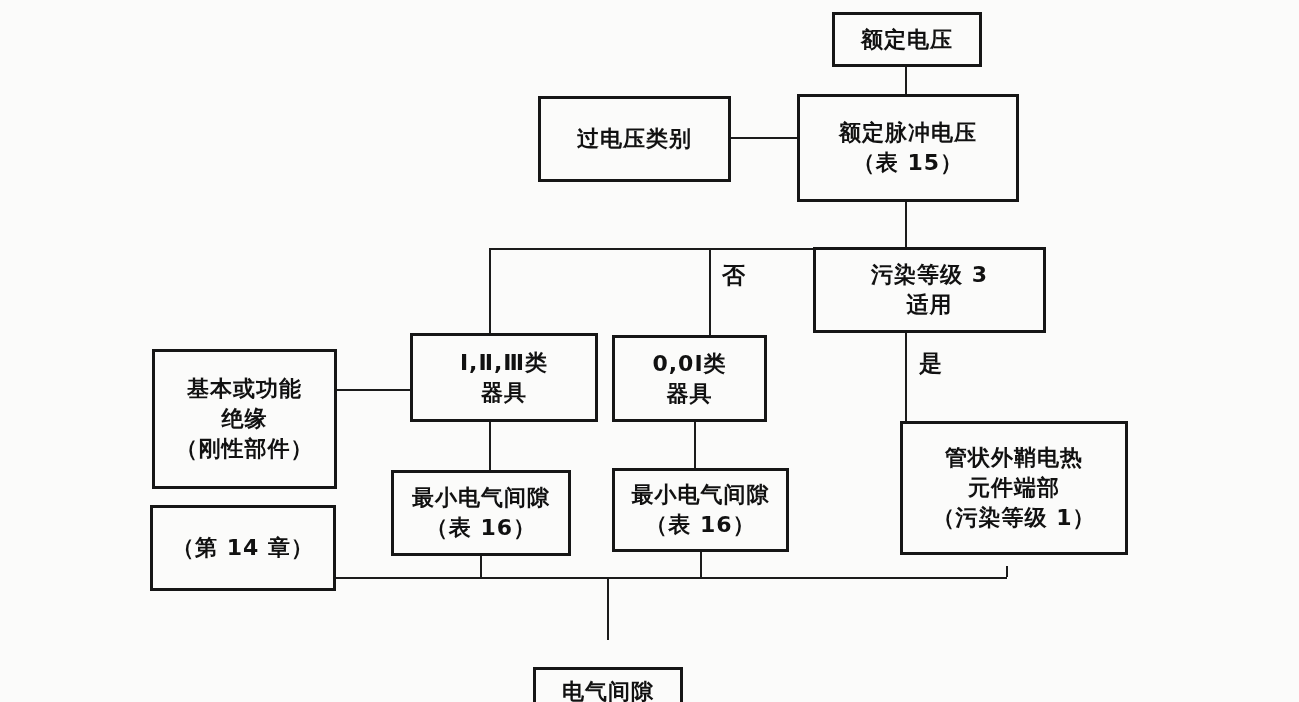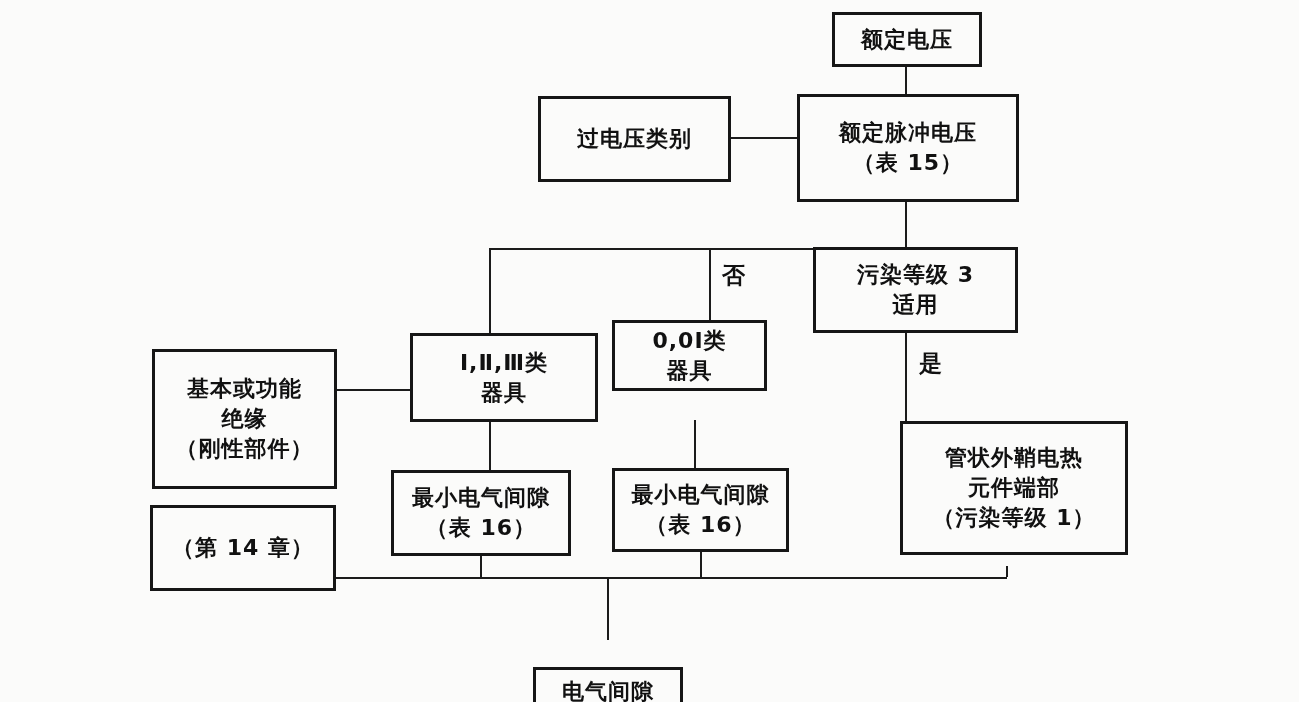--- a/index.html
+++ b/index.html
@@ -72,31 +72,31 @@
 
   <div class="node" style="left:832px; top:12px; width:150px; height:55px;">
     <div class="text-line">额定电压</div>
   </div>
 
   <div class="node" style="left:797px; top:94px; width:222px; height:108px;">
     <div class="text-line">额定脉冲电压</div>
     <div class="text-line">（表 15）</div>
   </div>
 
-  <div class="node" style="left:813px; top:247px; width:205px; height:86px;">
+  <div class="node" style="left:813px; top:247px; width:233px; height:86px;">
     <div class="text-line">污染等级 3</div>
     <div class="text-line">适用</div>
   </div>
 
   <div class="node" style="left:410px; top:333px; width:188px; height:89px;">
     <div class="text-line">Ⅰ,Ⅱ,Ⅲ类</div>
     <div class="text-line">器具</div>
   </div>
 
-  <div class="node" style="left:612px; top:320px; width:155px; height:71px;">
+  <div class="node" style="left:612px; top:335px; width:155px; height:87px;">
     <div class="text-line">0,0Ⅰ类</div>
     <div class="text-line">器具</div>
   </div>
 
   <div class="node" style="left:152px; top:349px; width:185px; height:140px;">
     <div class="text-line">基本或功能</div>
     <div class="text-line">绝缘</div>
     <div class="text-line">（刚性部件）</div>
   </div>
 

